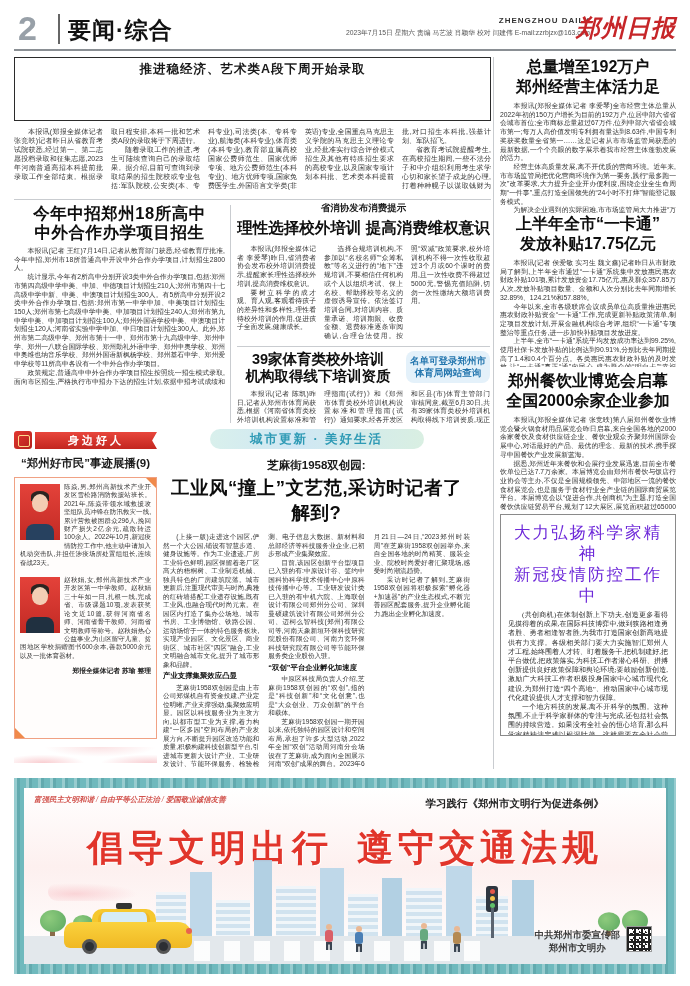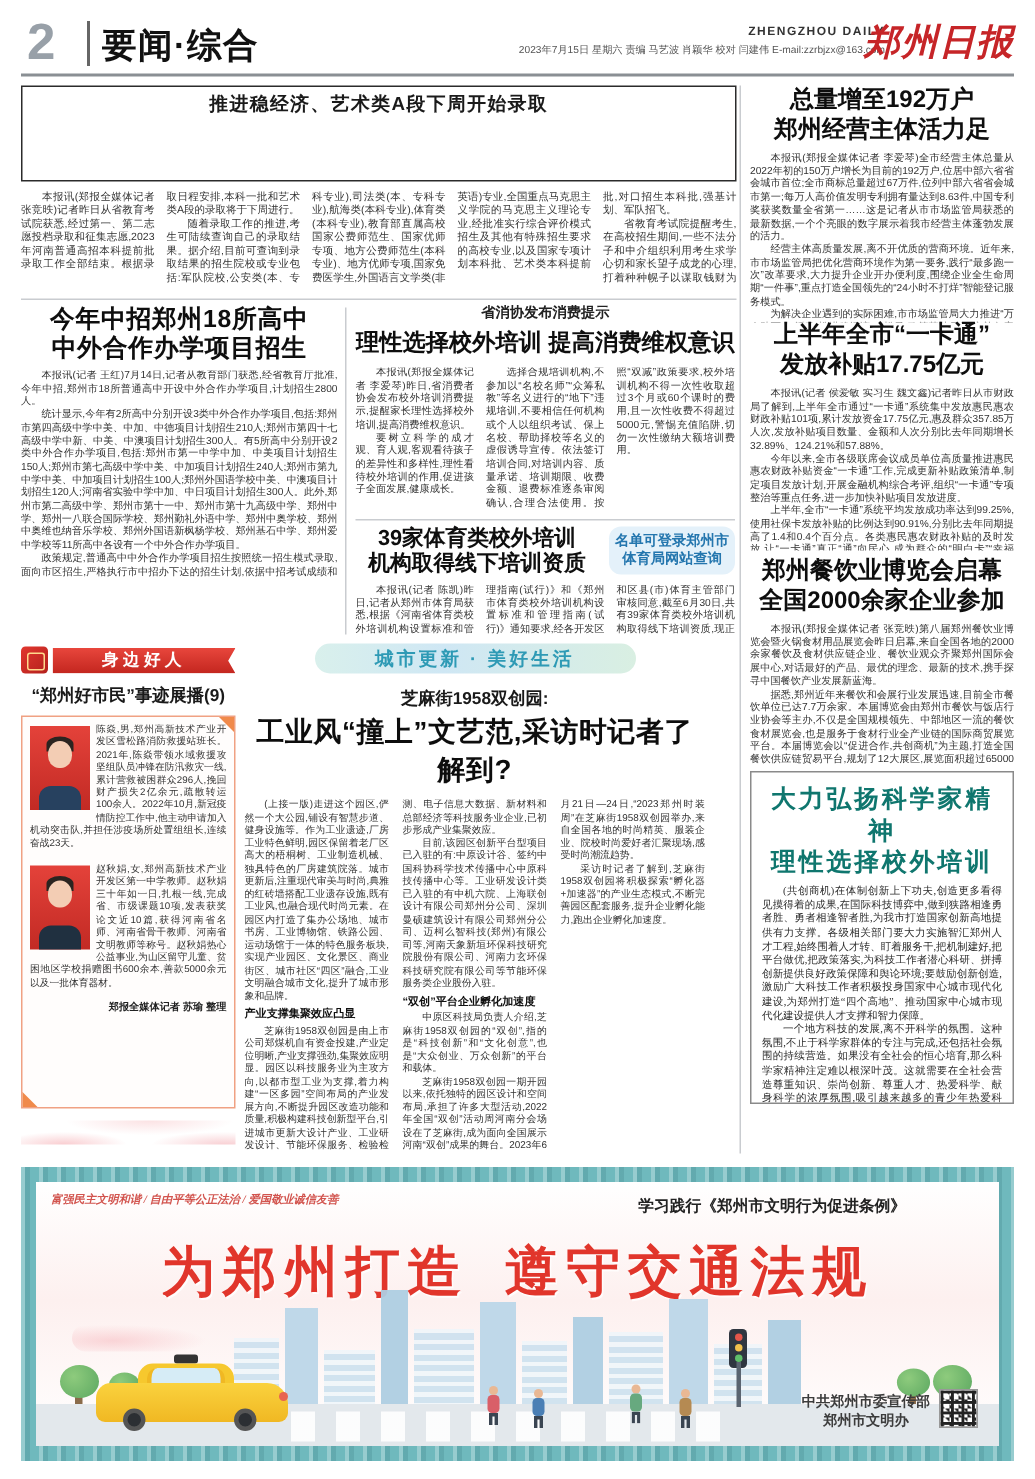--- a/index.html
+++ b/index.html
@@ -90,21 +90,21 @@
            font-size:6.6px;line-height:8.5px;color:#333;}
   .zm-body .subhead{font-size:7.4px;font-weight:900;text-indent:0;text-align:left;margin:3px 0;color:#111;}
 
   
   .rv-divider{left:493px;top:57px;height:712px;}
   .r-art{position:absolute;left:500px;width:176px;}
   .r-title{font-size:16px;font-weight:900;text-align:center;line-height:19.5px;color:#0e0e0e;}
   .r-body{margin-top:6px;overflow:hidden;font-size:6.8px;line-height:8.7px;color:#333;}
   .kx-box{position:absolute;left:500px;top:514px;width:176px;height:222px;border:1px solid #8a8a8a;padding:7px 7px;overflow:hidden;
           font-family:"Liberation Serif","DejaVu Serif",serif;}
-  .kx-title{font-size:16.5px;font-weight:700;text-align:center;line-height:21px;letter-spacing:2px;color:#0f766e;}
+  .kx-title{font-size:16.5px;font-weight:400;text-align:center;line-height:21px;letter-spacing:2px;color:#6d28d9;}
   .kx-body{margin-top:5px;font-size:7px;line-height:9.2px;color:#2c2c2c;overflow:hidden;height:160px;}
   .kx-body p{margin:0;text-indent:2em;text-align:justify;}
 
   
   .banner{position:absolute;left:14px;top:778px;width:662px;height:196px;
       background:#6fb9bd;
       background-image:repeating-linear-gradient(90deg,rgba(255,255,255,.28) 0 3px,rgba(0,60,70,.12) 3px 6px,transparent 6px 12px);}
   .banner-inner{position:absolute;left:10px;top:10px;right:10px;bottom:10px;overflow:hidden;
       background:linear-gradient(180deg,#ffffff 0%,#fdf0ef 45%,#fff 100%);}
   .core-values{position:absolute;left:10px;top:7px;font-family:"Liberation Serif","DejaVu Serif",serif;
@@ -307,35 +307,35 @@
     </div>
     <div class="r-body body-text" style="height:94px;" data-interactable="false">
       <p data-interactable="false">本报讯(郑报全媒体记者 张竞昳)第八届郑州餐饮业博览会暨火锅食材用品展览会昨日启幕,来自全国各地的2000余家餐饮及食材供应链企业、餐饮业观众齐聚郑州国际会展中心,对话最好的产品、最优的理念、最新的技术,携手探寻中国餐饮产业发展新蓝海。</p>
       <p data-interactable="false">据悉,郑州近年来餐饮和会展行业发展迅速,目前全市餐饮单位已达7.7万余家。本届博览会由郑州市餐饮与饭店行业协会等主办,不仅是全国规模领先、中部地区一流的餐饮食材展览会,也是服务于食材行业全产业链的国际商贸展览平台。本届博览会以“促进合作,共创商机”为主题,打造全国餐饮供应链贸易平台,规划了12大展区,展览面积超过65000平方米,集结了2000余家参展品牌,实现了全国餐饮产业上游供应商、渠道经销商和终端餐饮企业精准对接,吸引数万名专业观众到场参观、采购、洽谈。</p>
     </div>
   </div>
 
   <div class="kx-box" data-interactable="false">
     <div class="kx-title" data-interactable="false">
       <span style="display:block" data-interactable="false">大力弘扬科学家精神</span>
-      <span style="display:block" data-interactable="false">理性选择校外培训</span>
+      <span style="display:block" data-interactable="false">新冠疫情防控工作中</span>
     </div>
     <div class="kx-body" data-interactable="false">
       <p data-interactable="false">(共创商机)在体制创新上下功夫,创造更多看得见摸得着的成果,在国际科技博弈中,做到狭路相逢勇者胜、勇者相逢智者胜,为我市打造国家创新高地提供有力支撑。各级相关部门要大力实施智汇郑州人才工程,始终围着人才转、盯着服务干,把机制建好,把平台做优,把政策落实,为科技工作者潜心科研、拼搏创新提供良好政策保障和舆论环境;要鼓励创新创造,激励广大科技工作者积极投身国家中心城市现代化建设,为郑州打造“四个高地”、推动国家中心城市现代化建设提供人才支撑和智力保障。</p>
       <p data-interactable="false">一个地方科技的发展,离不开科学的氛围。这种氛围,不止于科学家群体的专注与完成,还包括社会氛围的持续营造。如果没有全社会的恒心培育,那么科学家精神注定难以根深叶茂。这就需要在全社会营造尊重知识、崇尚创新、尊重人才、热爱科学、献身科学的浓厚氛围,吸引越来越多的青少年热爱科学、投身科学事业,实现科学事业的可持续发展。</p>
 
     </div>
   </div>
 
   <div class="banner" data-interactable="false">
     <div class="banner-inner" data-interactable="false">
       <div class="core-values" data-interactable="false">富强民主文明和谐 / 自由平等公正法治 / 爱国敬业诚信友善</div>
       <div class="study-note" data-interactable="false">学习践行《郑州市文明行为促进条例》</div>
       <div class="slogan" data-interactable="false">
-        <span data-interactable="false">为郑州打造</span><span data-interactable="false">遵守交通法规</span>
+        <span data-interactable="false">倡导文明出行</span><span data-interactable="false">遵守交通法规</span>
       </div>
       <div class="sky-decor" data-interactable="false"></div>
 
       <div class="skyline" data-interactable="false">
         <div class="bld b1" data-interactable="false"></div>
           <div class="bld b2" data-interactable="false"></div>
         <div class="bld b3" data-interactable="false"></div>
           <div class="bld b4" data-interactable="false"></div>
         <div class="bld b5" data-interactable="false"></div>
           <div class="bld b6" data-interactable="false"></div>

